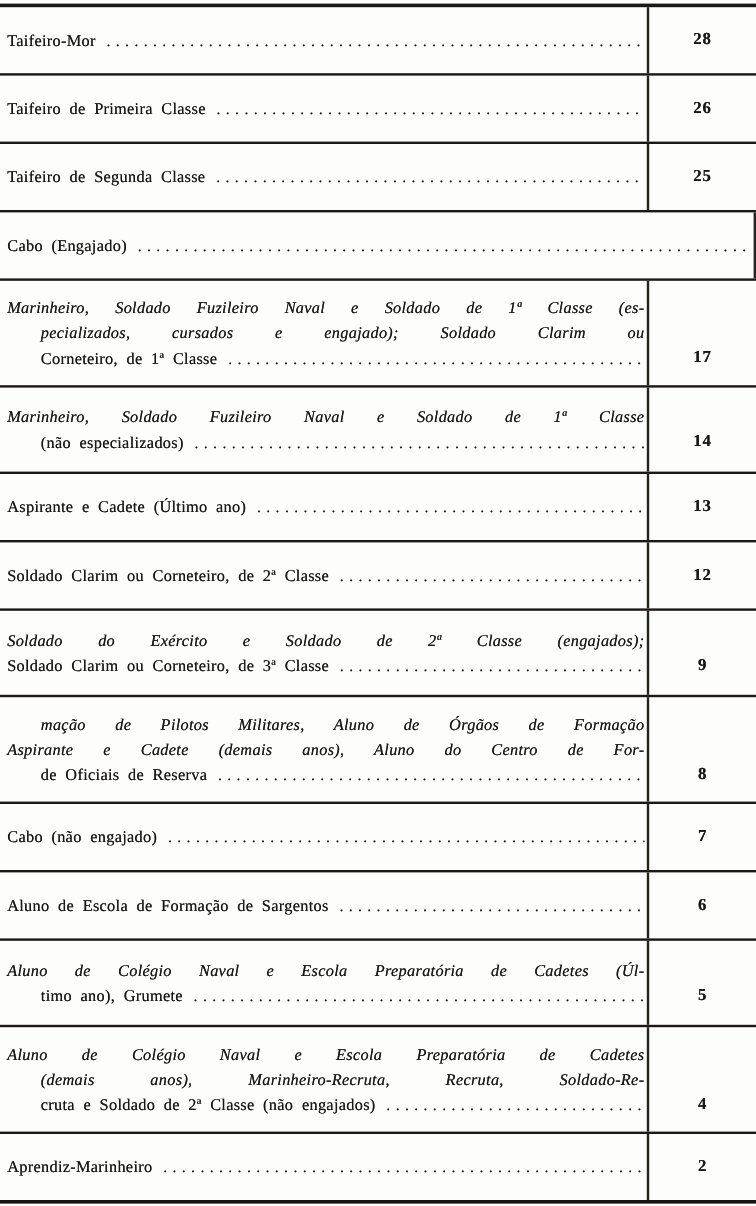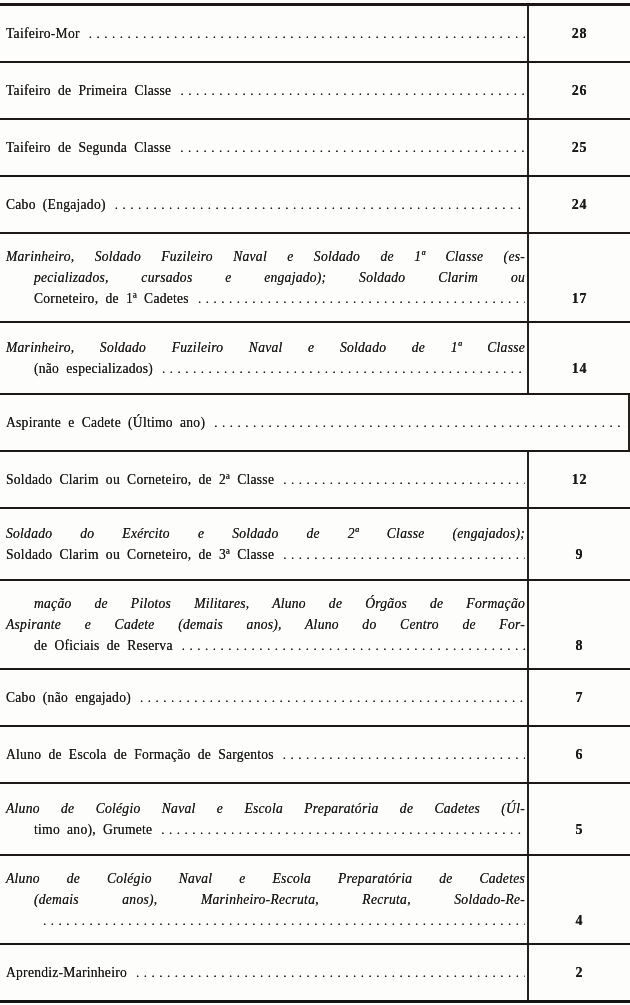--- a/index.html
+++ b/index.html
@@ -63,21 +63,21 @@
     white-space: nowrap;
     letter-spacing: 4.5px;
     padding-left: 9px;
     font-size: 13px;
   }
   .vbar {
     width: 2px;
     background: #26231f;
   }
   .num {
-    width: 101px;
+    width: 89px;
     box-sizing: border-box;
     text-align: center;
   }
   .num .value {
     font-weight: 700;
     font-size: 14px;
     letter-spacing: 0.8px;
   }
   .spacer { height: 21px; }
 </style>
@@ -123,30 +123,27 @@
         </div>
       </div>
       <div class="row">
         <div class="label p1">
           <div class="line lastline">
             <div class="txt">Cabo (Engajado)</div>
             <div class="leader">..........................................................................................</div>
           </div>
         </div>
         <div class="vbar"></div>
-        <div class="num p1">
-          <div class="line value">24</div>
-        </div>
       </div>
       <div class="row">
         <div class="label p3">
           <div class="line just">Marinheiro, Soldado Fuzileiro Naval e Soldado de 1ª Classe (es-</div>
           <div class="line just ind">pecializados, cursados e engajado); Soldado Clarim ou</div>
           <div class="line lastline ind">
-            <div class="txt">Corneteiro, de 1ª Cadetes</div>
+            <div class="txt">Corneteiro, de 1ª Classe</div>
             <div class="leader">..........................................................................................</div>
           </div>
         </div>
         <div class="vbar"></div>
         <div class="num p3">
           <div class="spacer"></div>
           <div class="spacer"></div>
           <div class="line value">17</div>
         </div>
       </div>
@@ -165,20 +162,23 @@
         </div>
       </div>
       <div class="row">
         <div class="label p1">
           <div class="line lastline">
             <div class="txt">Aspirante e Cadete (Último ano)</div>
             <div class="leader">..........................................................................................</div>
           </div>
         </div>
         <div class="vbar"></div>
+        <div class="num p1">
+          <div class="line value">13</div>
+        </div>
       </div>
       <div class="row">
         <div class="label p1">
           <div class="line lastline">
             <div class="txt">Soldado Clarim ou Corneteiro, de 2ª Classe</div>
             <div class="leader">..........................................................................................</div>
           </div>
         </div>
         <div class="vbar"></div>
         <div class="num p1">
@@ -251,20 +251,21 @@
         <div class="num p2">
           <div class="spacer"></div>
           <div class="line value">5</div>
         </div>
       </div>
       <div class="row">
         <div class="label p3">
           <div class="line just">Aluno de Colégio Naval e Escola Preparatória de Cadetes</div>
           <div class="line just ind">(demais anos), Marinheiro-Recruta, Recruta, Soldado-Re-</div>
           <div class="line lastline ind">
+            <div class="txt">cruta e Soldado de 2ª Classe (não engajados)</div>
             <div class="leader">..........................................................................................</div>
           </div>
         </div>
         <div class="vbar"></div>
         <div class="num p3">
           <div class="spacer"></div>
           <div class="spacer"></div>
           <div class="line value">4</div>
         </div>
       </div>

